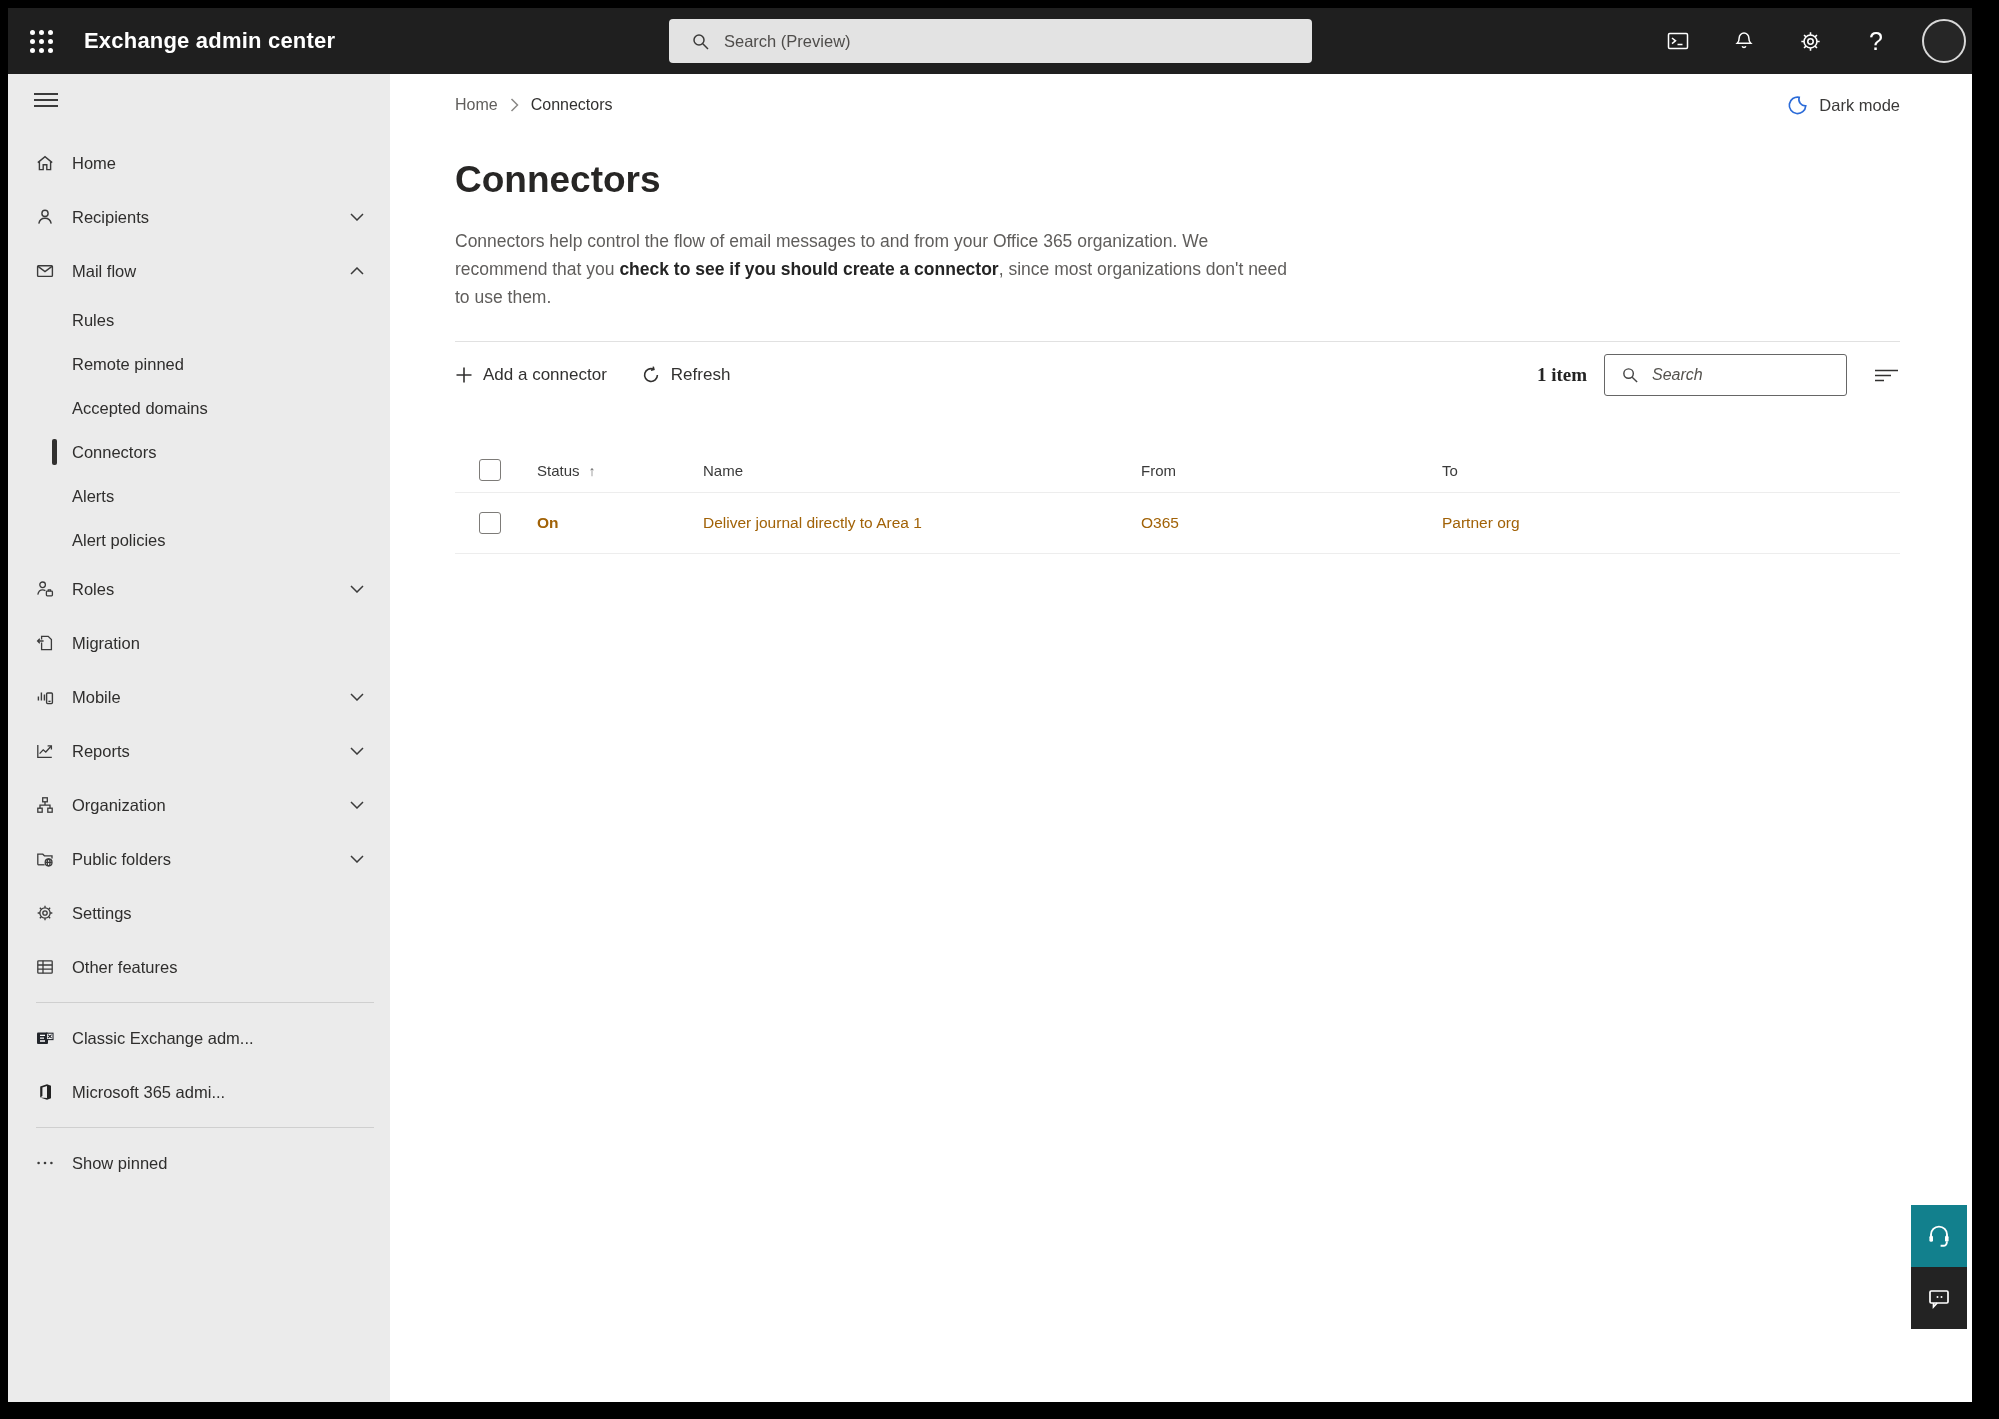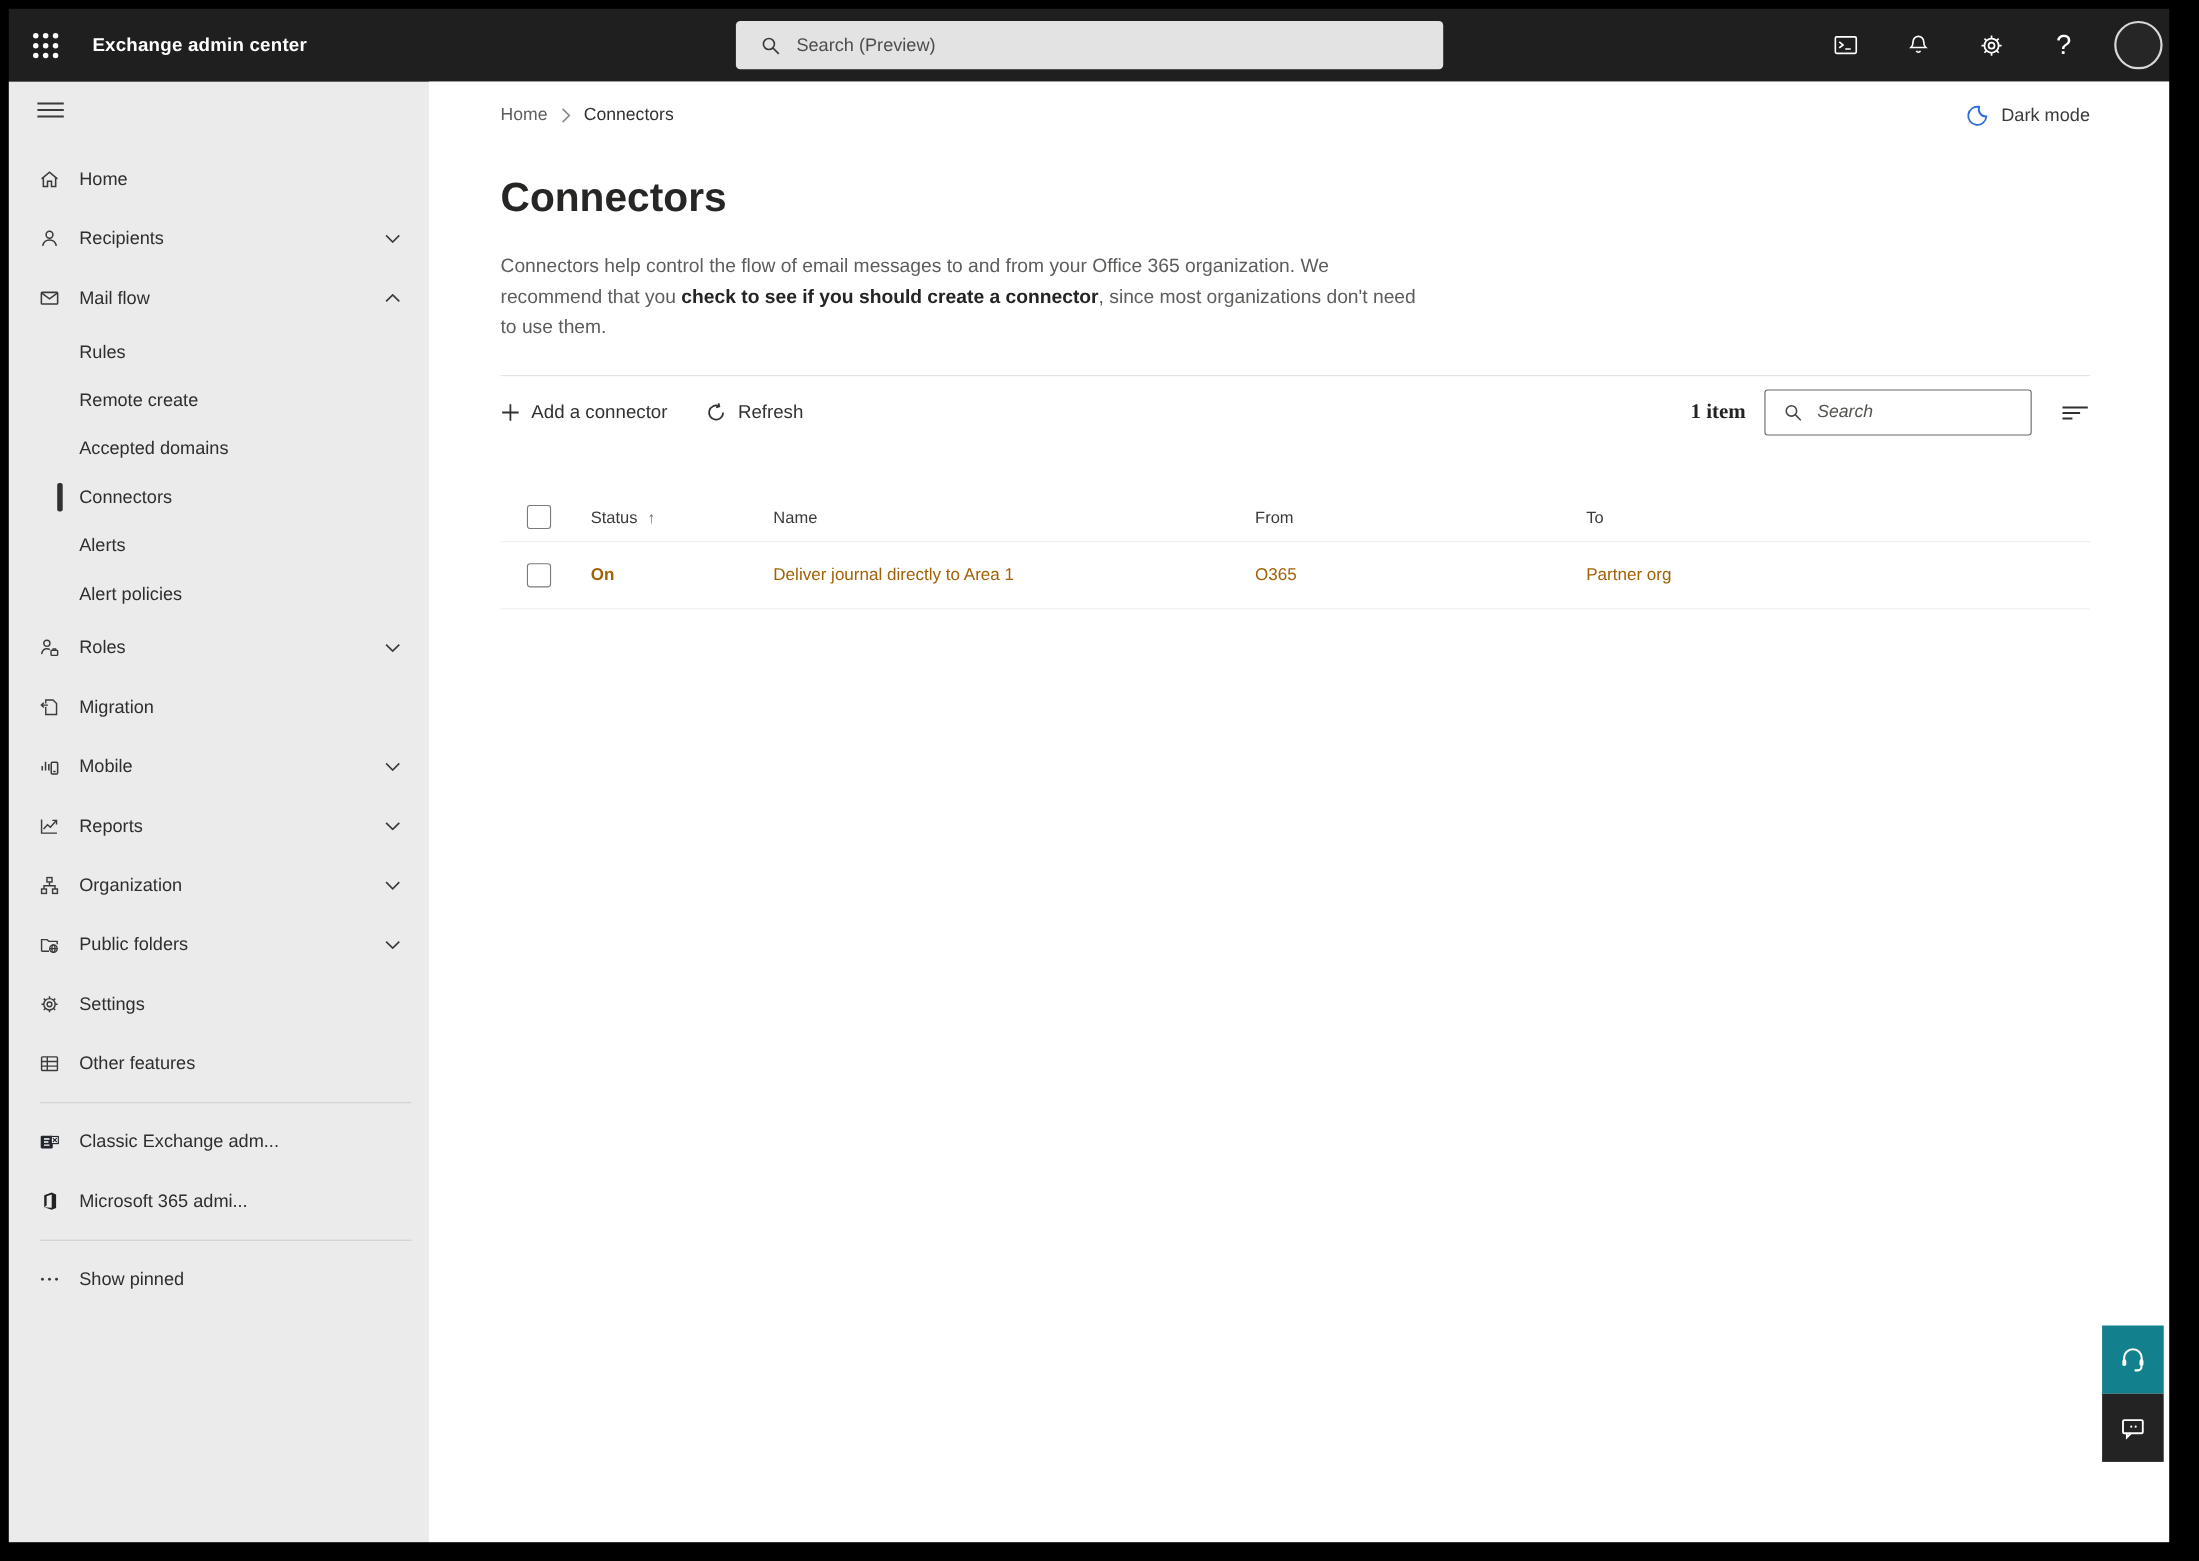--- a/index.html
+++ b/index.html
@@ -6,21 +6,21 @@
   html,body { width:1999px; height:1419px; overflow:hidden; }
   body { font-family:"Liberation Sans","DejaVu Sans",sans-serif; background:#000; }
   .screen { position:relative; width:1999px; height:1419px; background:#000; }
   .app { position:absolute; left:8px; top:8px; right:27px; bottom:17px; display:flex; flex-direction:column; }
 
   
   .topbar { position:relative; height:66px; background:#1f1f1f; display:flex; align-items:center; flex:none; }
   .waffle-btn { width:50px; height:50px; margin-left:8px; display:flex; align-items:center; justify-content:center; cursor:pointer; }
   .waffle { display:grid; grid-template-columns:repeat(3,5px); grid-template-rows:repeat(3,5px); gap:4px; }
   .waffle i { width:5px; height:5px; background:#fff; border-radius:50%; }
-  .app-title { color:#fff; font-size:17px; font-weight:600; margin-left:18px; letter-spacing:.2px; }
+  .app-title { color:#fff; font-size:22px; font-weight:600; margin-left:18px; letter-spacing:.2px; }
   .top-search { position:absolute; left:661px; top:11px; width:643px; height:44px; background:#e3e3e3; border-radius:4px; display:flex; align-items:center; padding-left:22px; }
   .top-search svg { flex:none; }
   .top-search input { border:none; outline:none; background:transparent; font-family:inherit; font-size:16.5px; color:#333; margin-left:14px; width:540px; }
   .top-search input::placeholder { color:#4f4d4b; opacity:1; }
   .top-icons { position:absolute; right:6px; top:0; height:66px; display:flex; align-items:center; gap:26px; }
   .tico { width:40px; height:40px; display:flex; align-items:center; justify-content:center; cursor:pointer; }
   .help-q { color:#fff; font-size:25px; font-weight:400; }
   .avatar { width:44px; height:44px; border-radius:50%; border:2px solid #d8d8d8; background:#262626; cursor:pointer; }
 
   
@@ -181,21 +181,21 @@
           <span class="slabel">Mail flow</span>
           <svg class="chev" width="14" height="8" viewBox="0 0 14 8" fill="none" stroke="#3b3b3b" stroke-width="1.5">
               <path d="M1 7 L7 1 L13 7"></path>
             </svg>
         </div>
 
         <div class="ssub">
           <span>Rules</span>
         </div>
         <div class="ssub">
-          <span>Remote create</span>
+          <span>Remote pinned</span>
         </div>
         <div class="ssub">
           <span>Accepted domains</span>
         </div>
         <div class="ssub selected">
           <span>Connectors</span>
         </div>
         <div class="ssub">
           <span>Alerts</span>
         </div>

